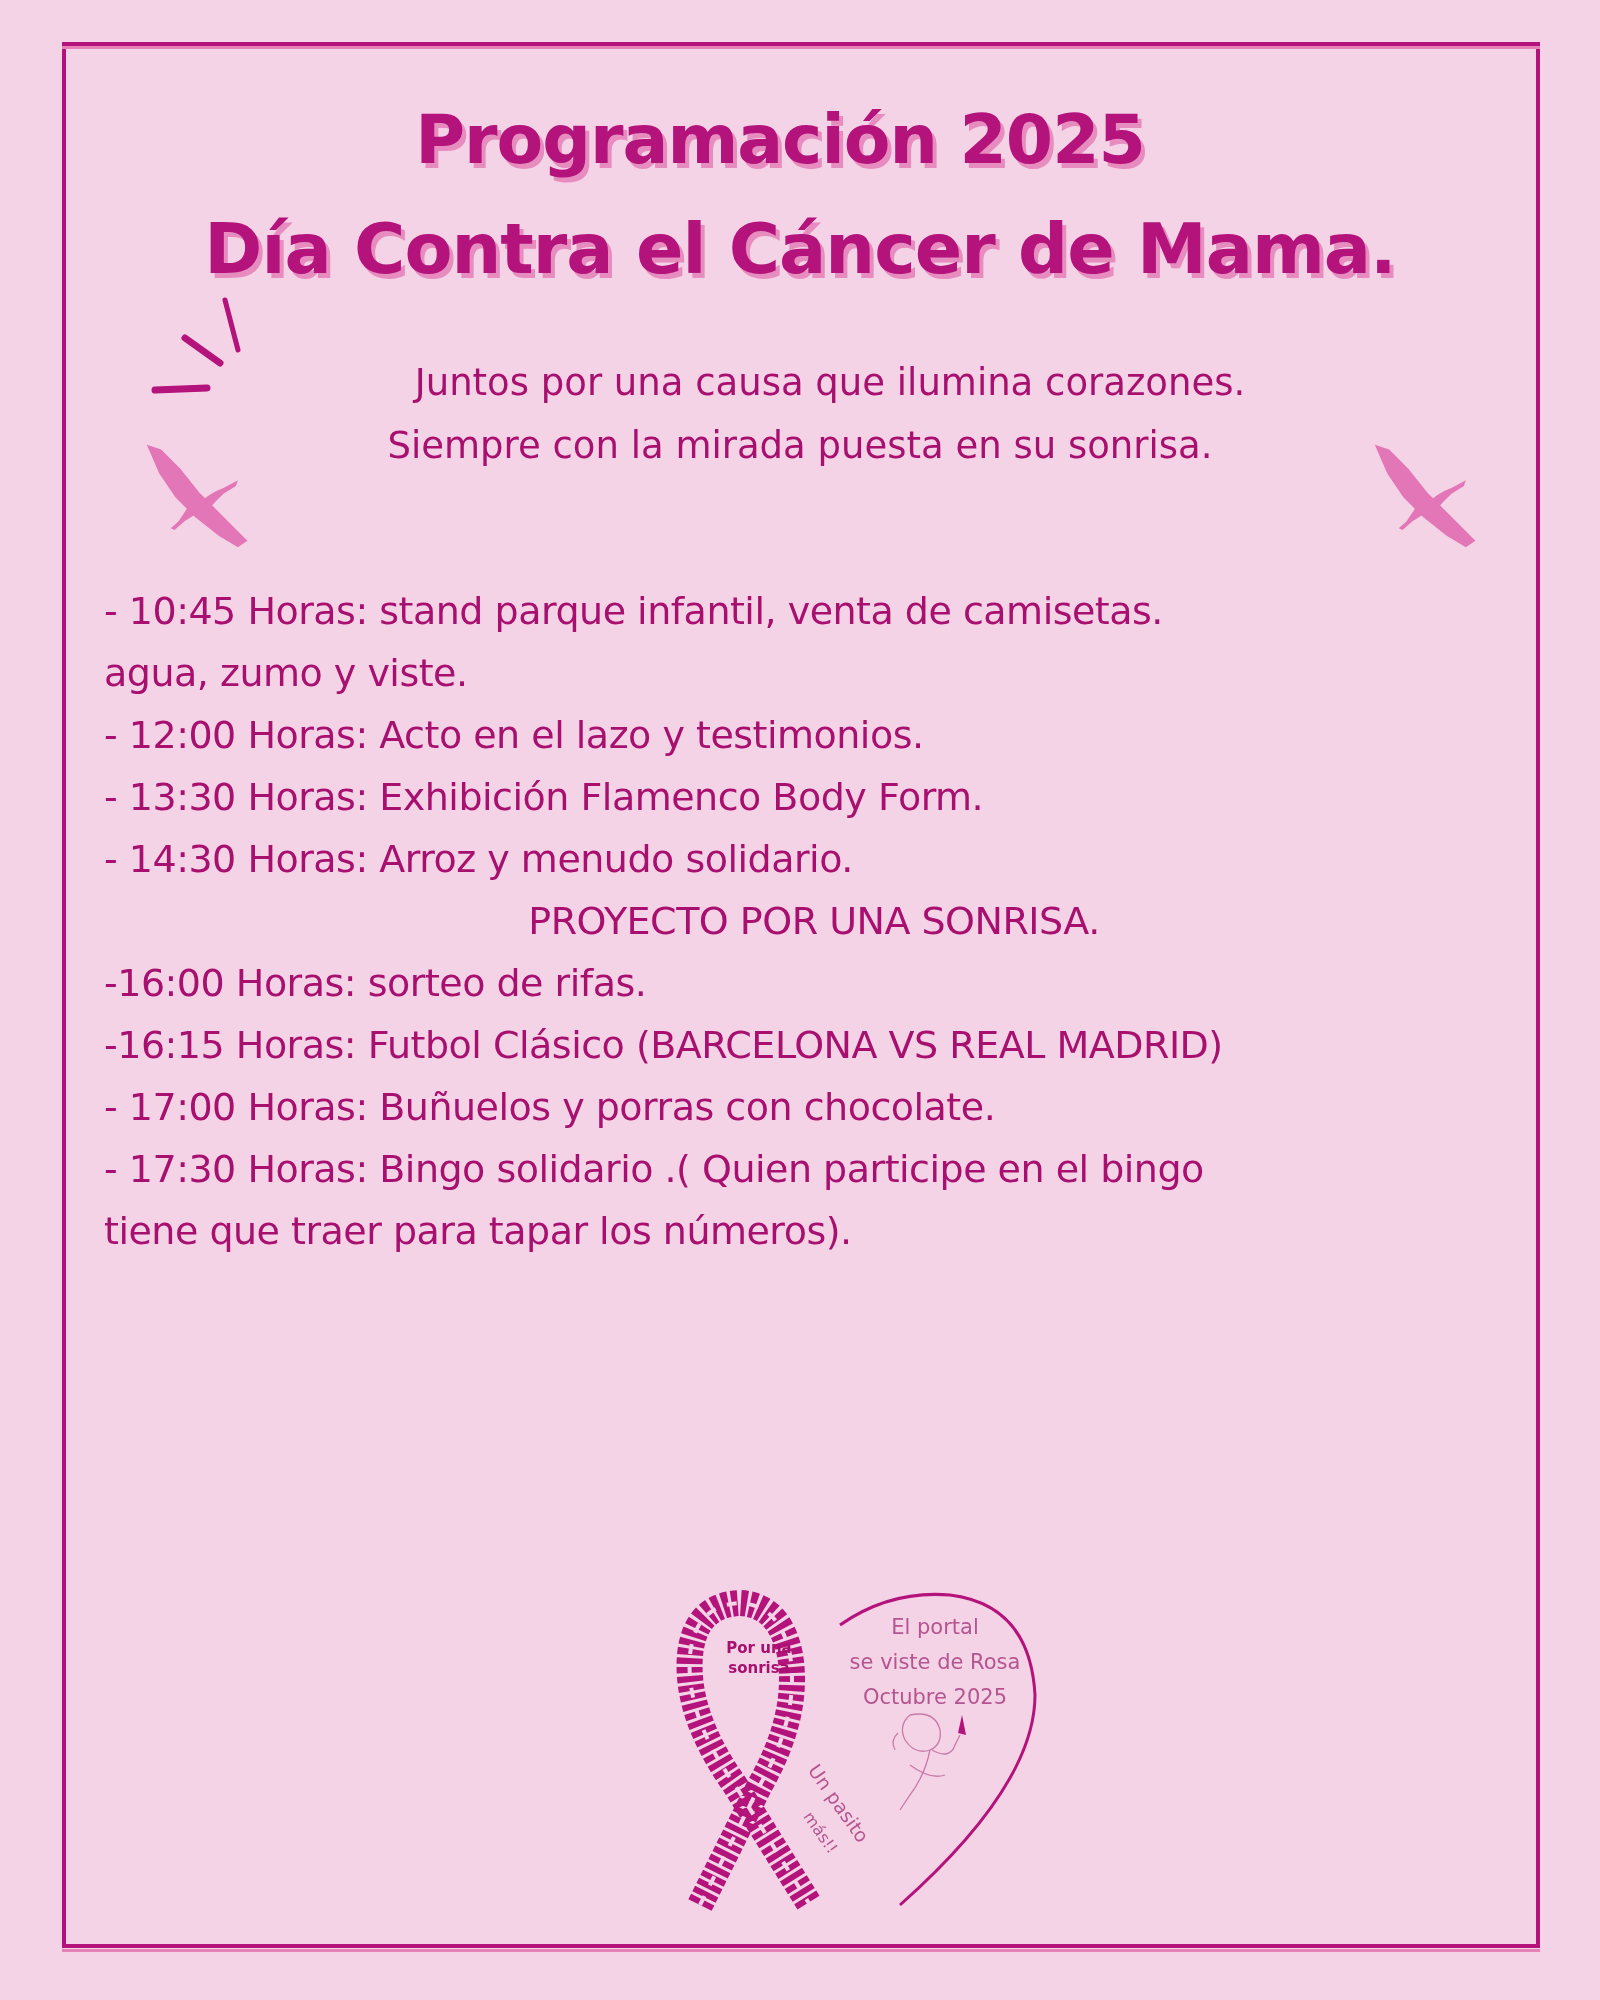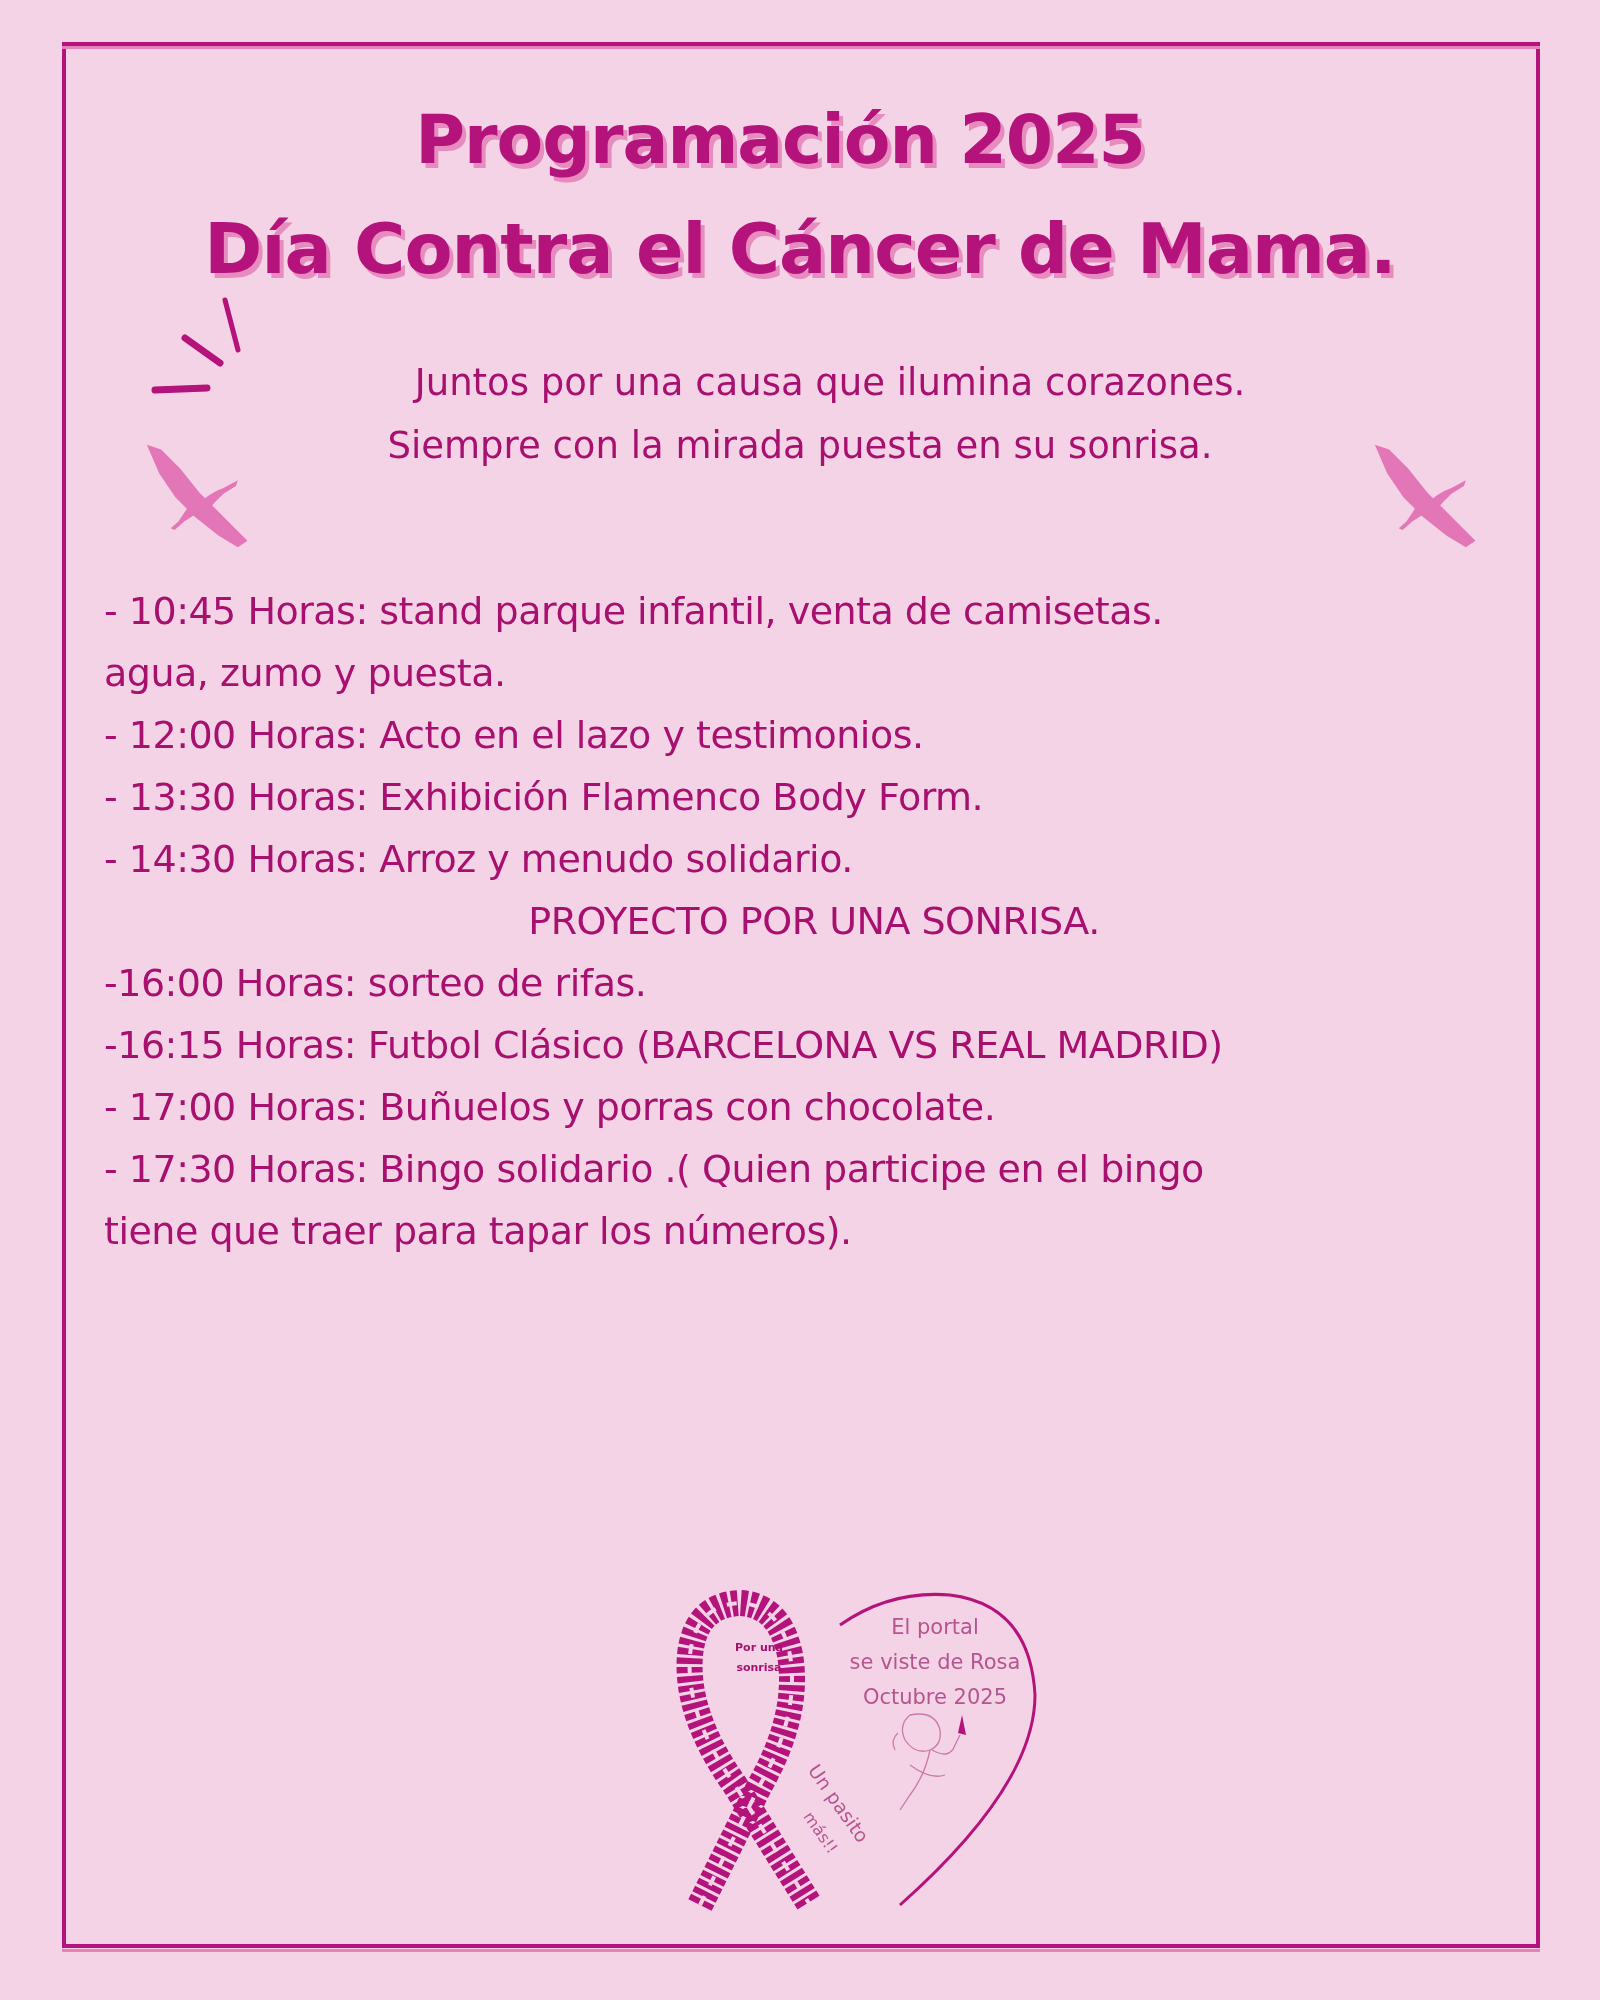--- a/index.html
+++ b/index.html
@@ -62,21 +62,21 @@
       color: #b55590;
       font-size: 21px;
       text-align: center;
       line-height: 35px;
     }
     .logo-text-smile {
       position: absolute;
       font-family: "DejaVu Sans", sans-serif;
       font-weight: bold;
       color: #a8106f;
-      font-size: 11px;
+      font-size: 15px;
       text-align: center;
       line-height: 20px;
     }
     .logo-text-pasito {
       position: absolute;
       font-family: "DejaVu Sans", sans-serif;
       color: #b55590;
       font-size: 19px;
       transform-origin: left top;
     }
@@ -111,21 +111,21 @@
 <svg class="deco" style="left:1370px; top:440px;" width="115" height="115" viewBox="0 0 120 120">
   <g fill="#e276b6">
     <path d="M5 5 L20 10 L40 30 L60 55 L85 80 L110 105 L100 112 L80 100 L55 80 L35 60 L18 35 Z"></path>
     <path d="M55 70 Q70 55 85 50 L100 42 L98 48 L85 56 Q75 65 65 78 Z"></path>
     <path d="M48 70 L38 85 L30 92 L34 94 L44 85 L55 78 Z"></path>
   </g>
 </svg>
 
 <div class="schedule">
   <div class="line">- 10:45 Horas: stand parque infantil, venta de camisetas.</div>
-  <div class="line">agua, zumo y puesta.</div>
+  <div class="line">agua, zumo y viste.</div>
   <div class="line">- 12:00 Horas: Acto en el lazo y testimonios.</div>
   <div class="line">- 13:30 Horas: Exhibición Flamenco Body Form.</div>
   <div class="line">- 14:30 Horas: Arroz  y menudo solidario.</div>
   <div class="line center">PROYECTO POR UNA SONRISA.</div>
   <div class="line">-16:00 Horas: sorteo de rifas.</div>
   <div class="line">-16:15 Horas: Futbol Clásico (BARCELONA VS REAL MADRID)</div>
   <div class="line">- 17:00 Horas: Buñuelos y porras con chocolate.</div>
   <div class="line">- 17:30  Horas: Bingo solidario .( Quien participe en el bingo</div>
   <div class="line">tiene que traer para tapar los números).</div>
 </div>

